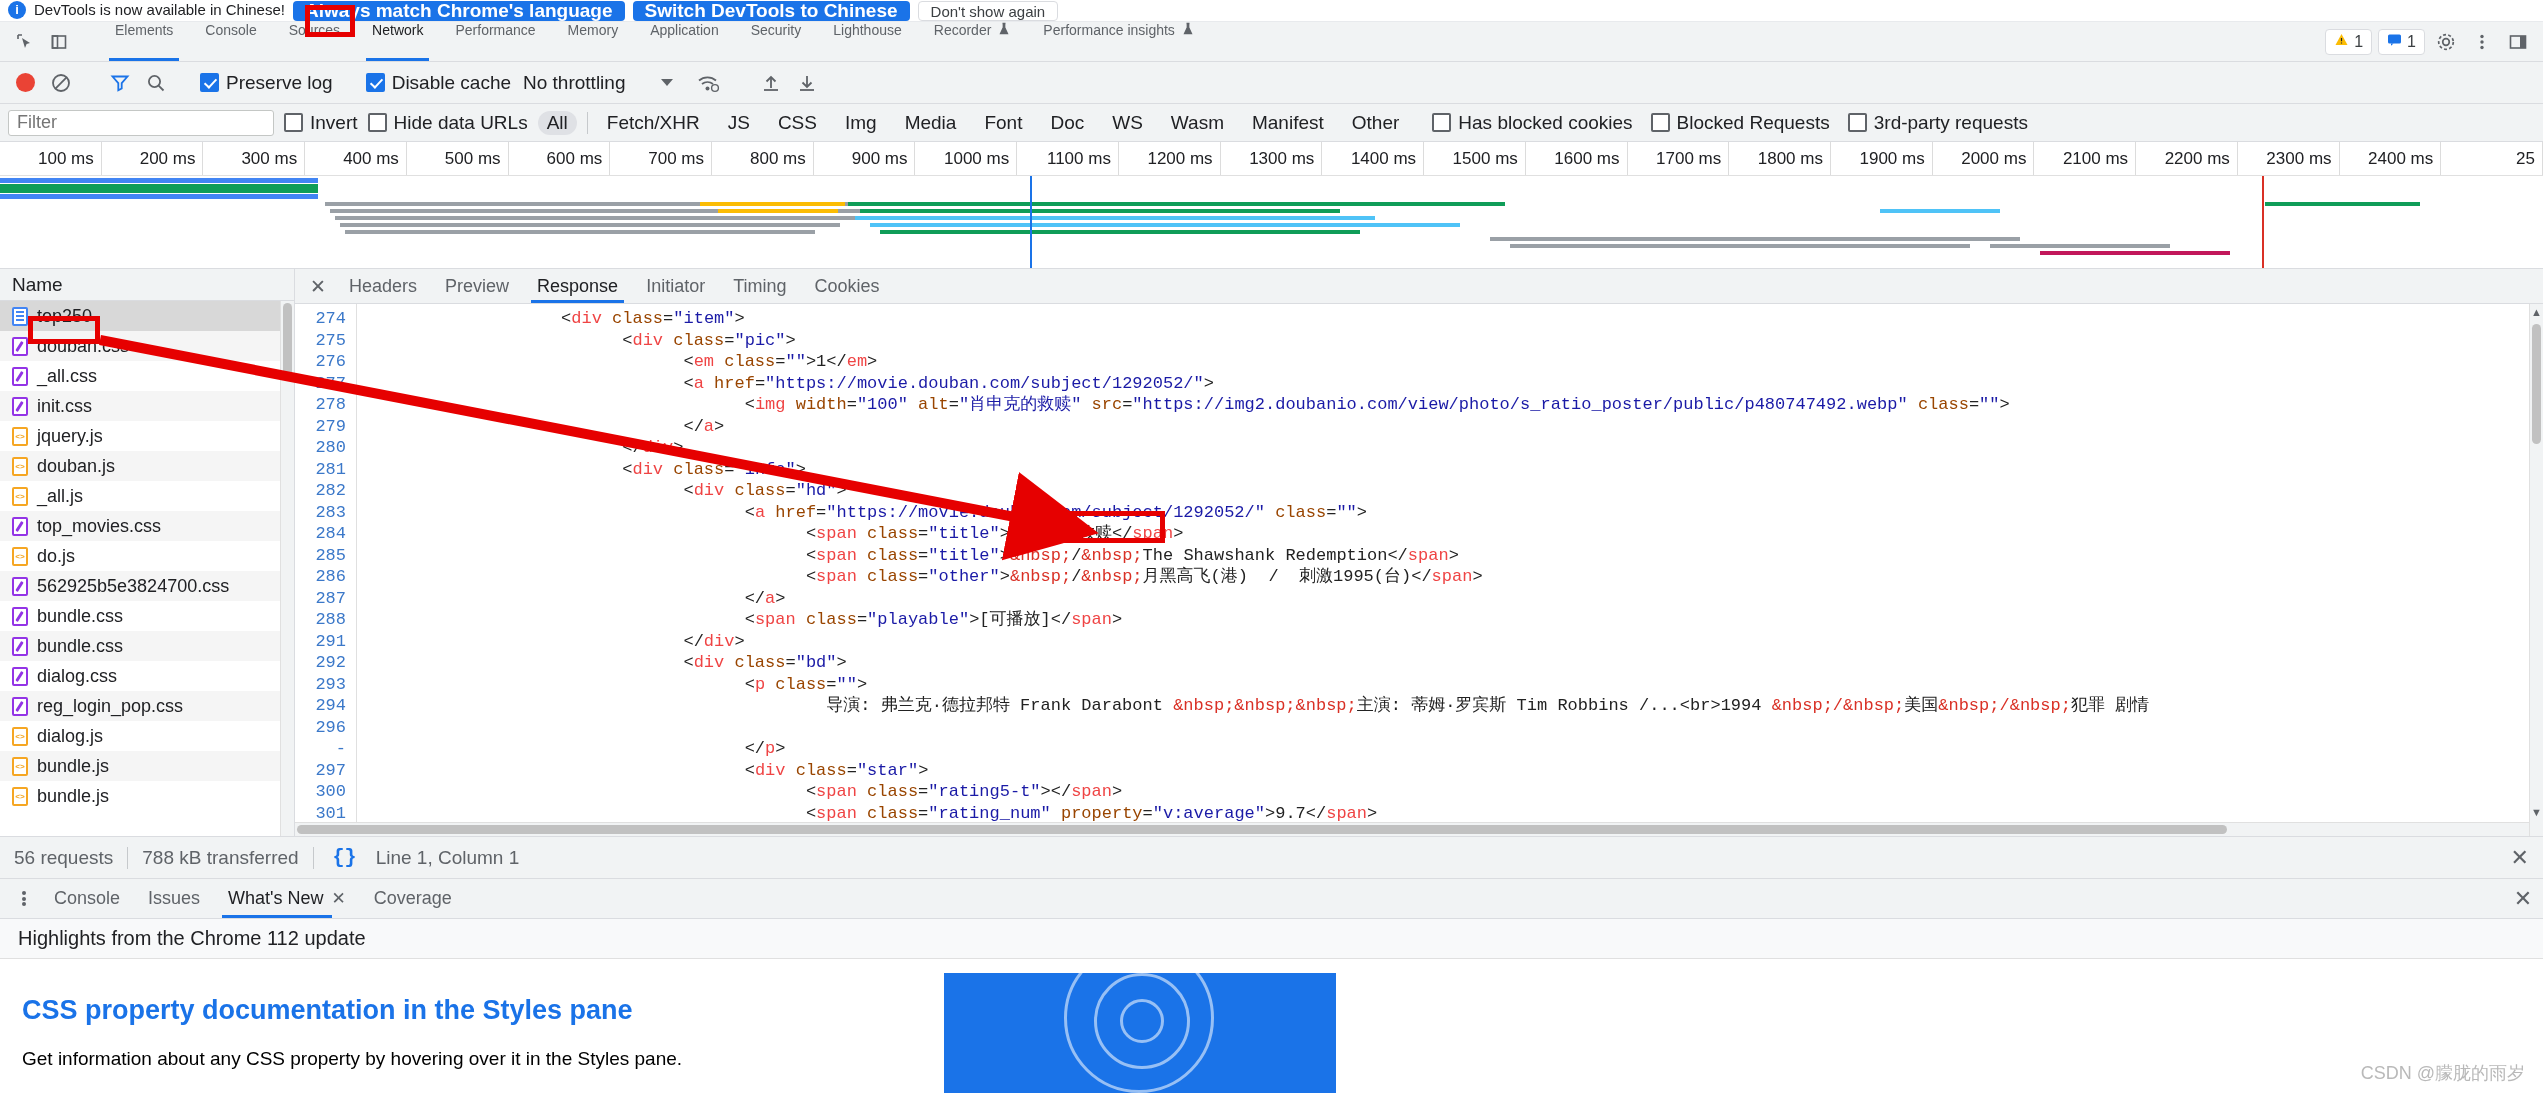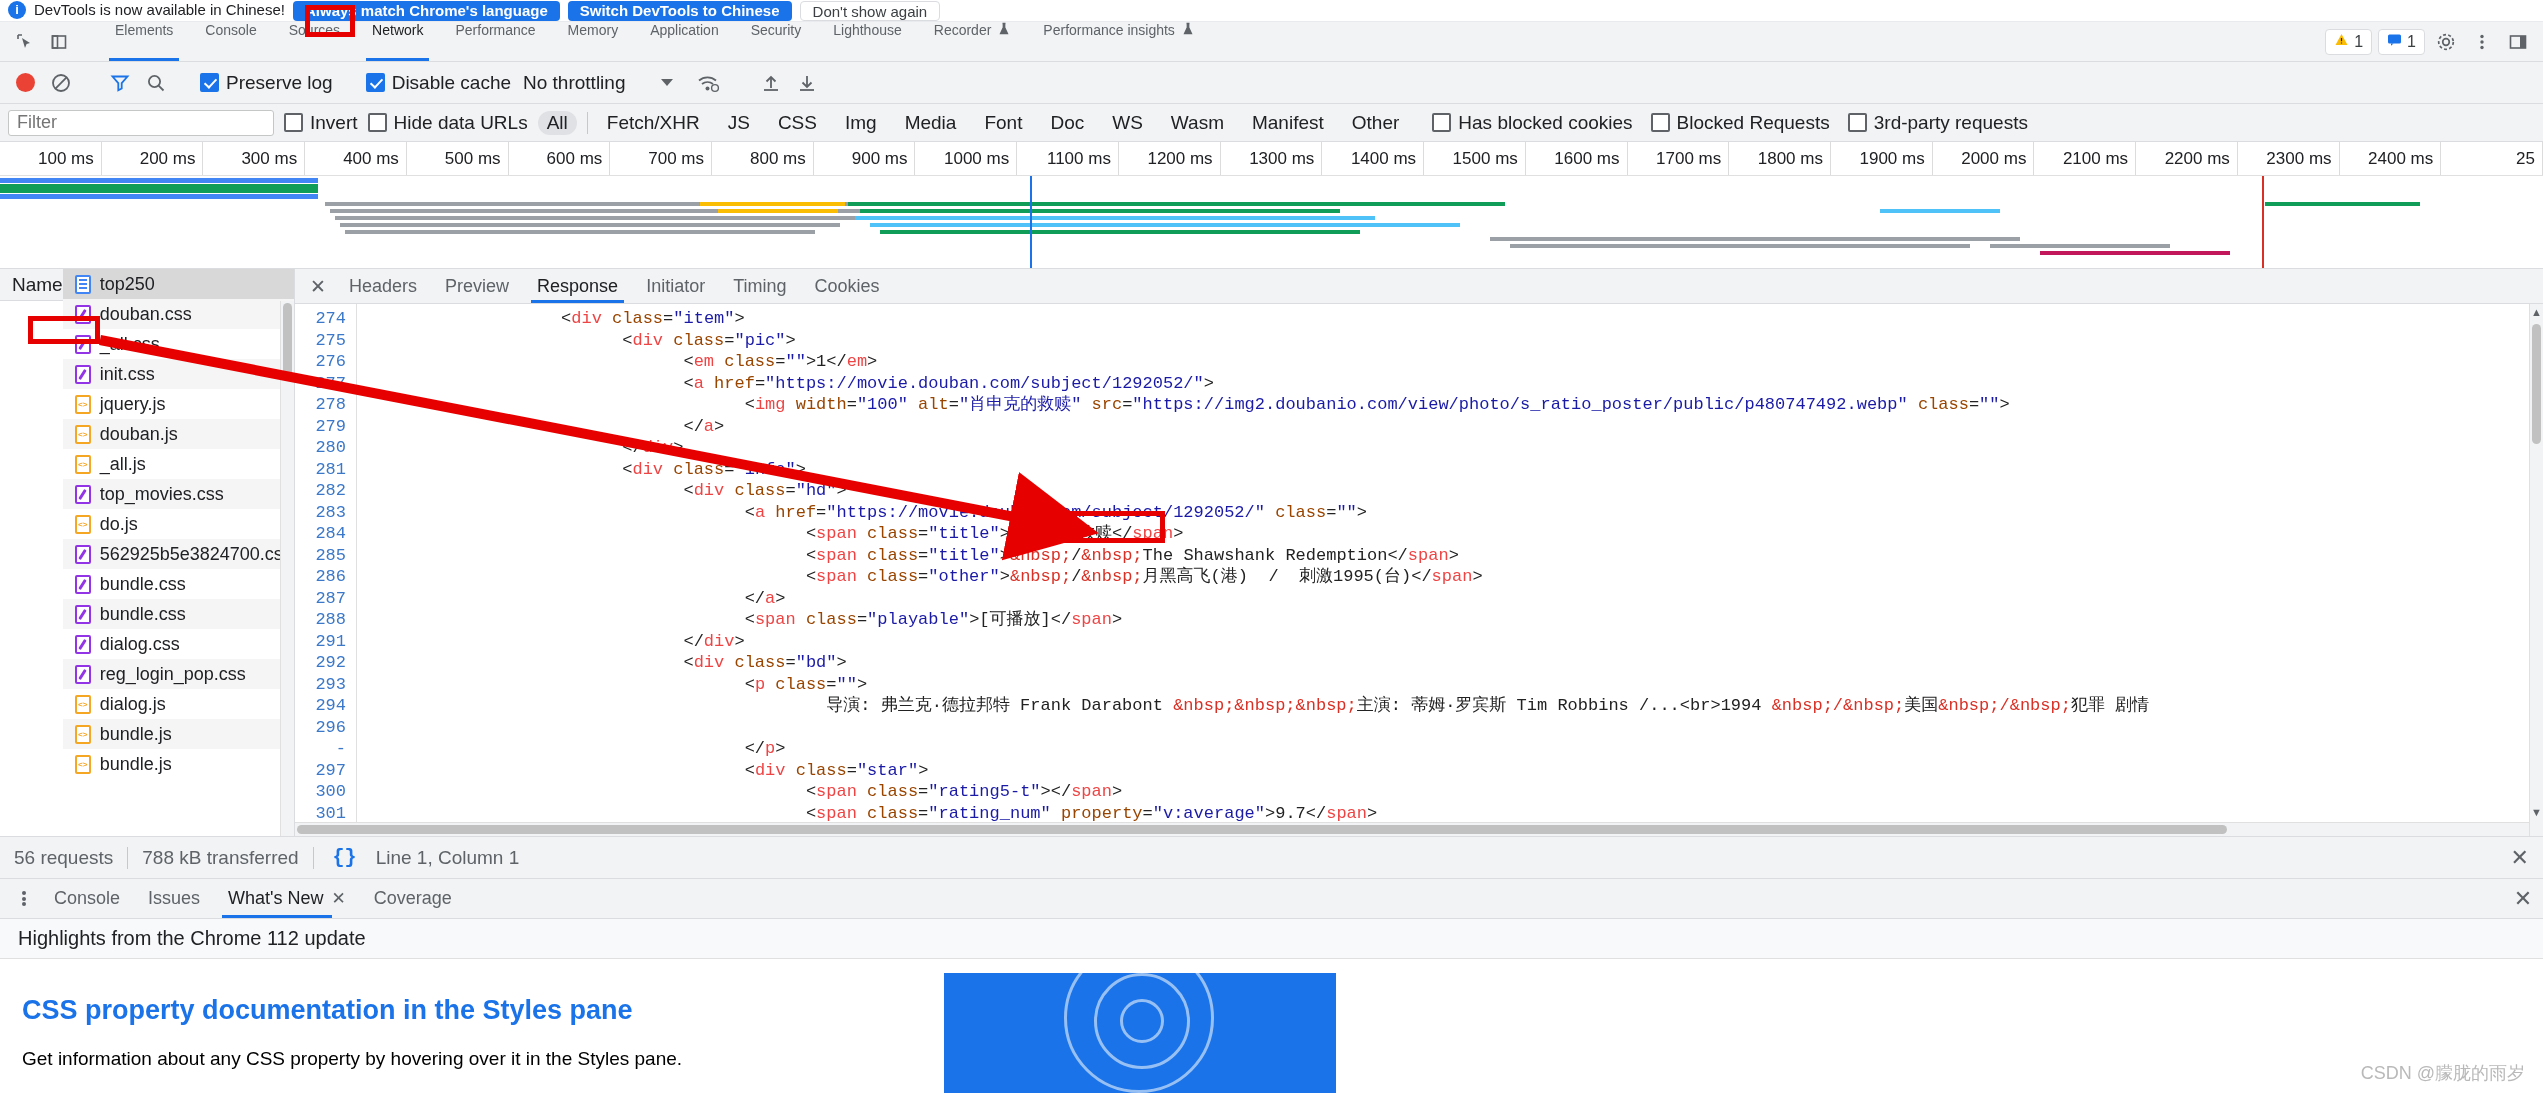--- a/index.html
+++ b/index.html
@@ -19,21 +19,21 @@
     padding-left:8px; gap:8px; font-size:15px; color:#202124; flex:0 0 auto;
     border-bottom:1px solid #e8eaed; overflow:hidden;
   }
   .lang-banner .info-dot {
     width:18px; height:18px; border-radius:50%; background:#1a73e8; color:#fff;
     font-size:13px; font-weight:bold; display:flex; align-items:center; justify-content:center;
     flex:0 0 auto; margin-top:-2px;
   }
   .lang-banner .btn-blue {
     background:#1a73e8; color:#fff; border:none; border-radius:4px;
-    padding:2px 12px; font-size:15px; font-weight:700; font-family:inherit; height:20px;
+    padding:2px 12px; font-size:19px; font-weight:700; font-family:inherit; height:20px;
     line-height:16px; white-space:nowrap;
   }
   .lang-banner .btn-plain {
     background:#fff; color:#3c4043; border:1px solid #dadce0; border-radius:4px;
     padding:2px 12px; font-size:15px; font-family:inherit; height:20px; line-height:16px;
     white-space:nowrap;
   }
   .lang-banner .msg { white-space:nowrap; margin-top:-2px; }
 
   
@@ -104,21 +104,21 @@
     position:absolute; top:0; bottom:0; border-right:1px solid #dcdcdc;
     font-size:17px; color:#202124; text-align:right; padding-right:7px; line-height:34px;
     white-space:nowrap;
   }
   .wfcanvas { height:92px; position:relative; overflow:hidden; }
   .bar { position:absolute; height:6px; border-radius:0; }
   .vline { position:absolute; top:0; bottom:0; width:2px; }
 
   
   .middle { flex:1 1 auto; display:flex; min-height:0; border-bottom:1px solid #dadce0; }
-  .reqlist { width:295px; flex:0 0 auto; display:flex; flex-direction:row; border-right:1px solid #dadce0; background:#fff; position:relative; }
+  .reqlist { width:295px; flex:0 0 auto; display:flex; flex-direction:column; border-right:1px solid #dadce0; background:#fff; position:relative; }
   .reqlist-head {
     height:32px; background:#f1f3f4; border-bottom:1px solid #dadce0; display:flex; align-items:center;
     padding-left:12px; font-size:19px; color:#202124;
   }
   .reqrows { flex:1 1 auto; overflow:hidden; position:relative; }
   .reqrow {
     height:30px; display:flex; align-items:center; gap:9px; padding-left:12px;
     font-size:18px; color:#202124; white-space:nowrap; position:relative;
   }
   .reqrow:nth-child(even) { background:#f5f5f5; }

